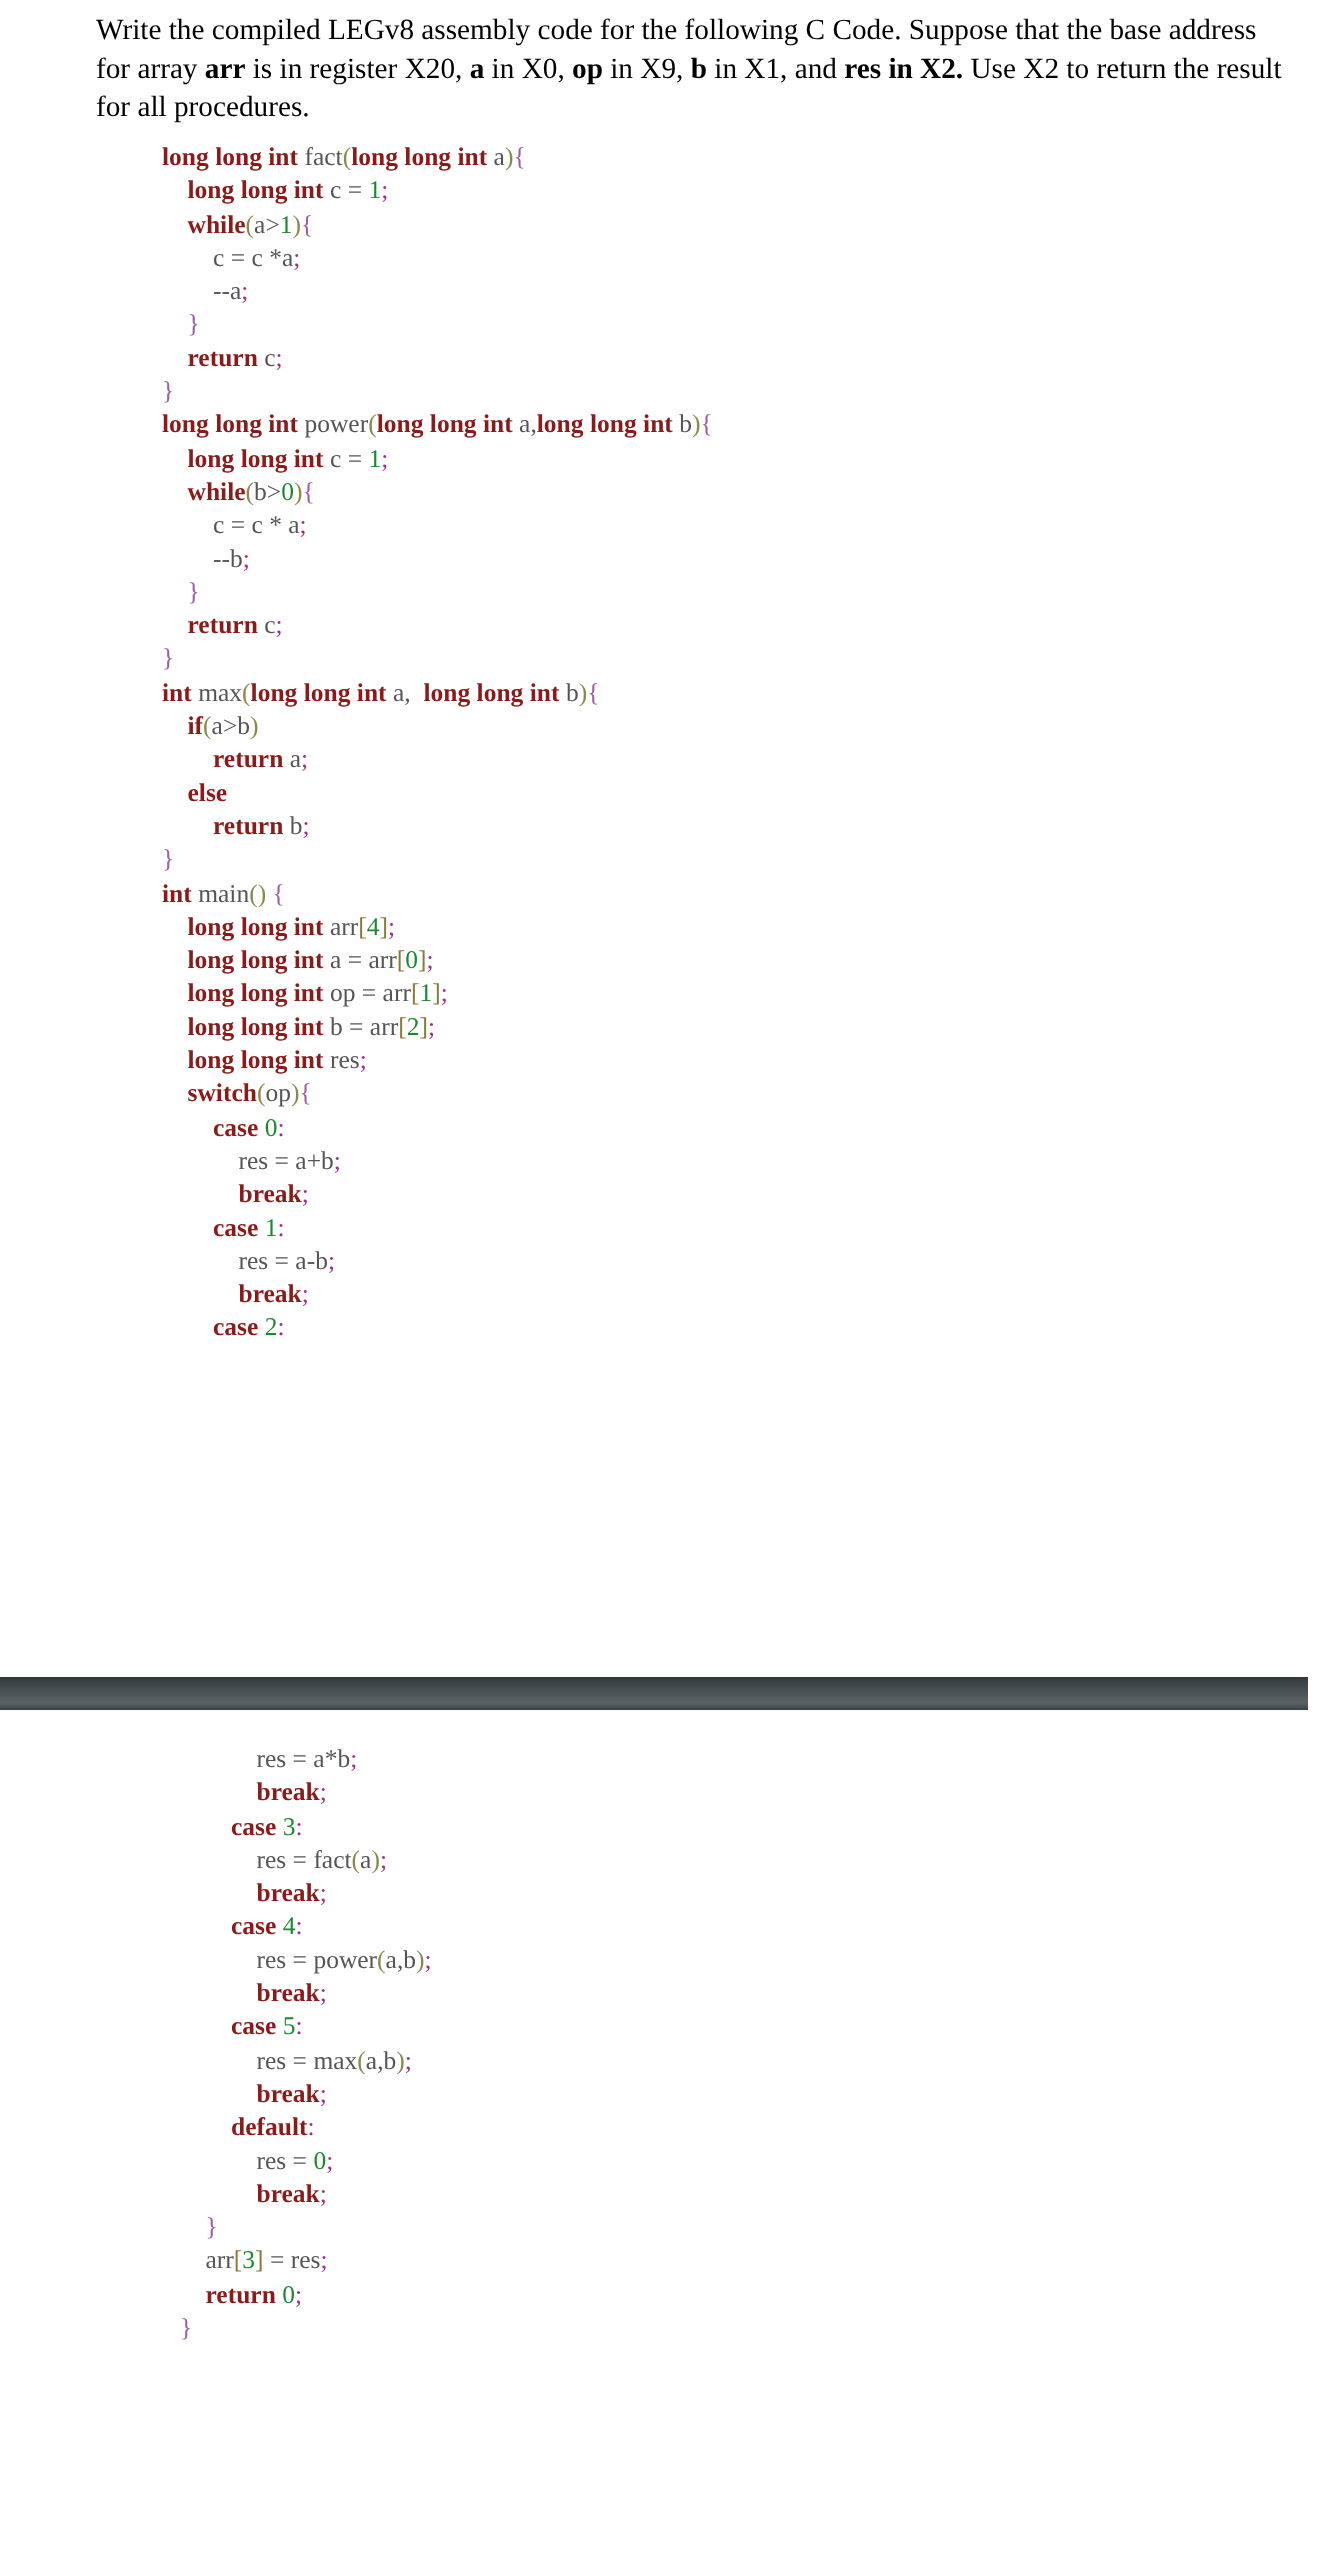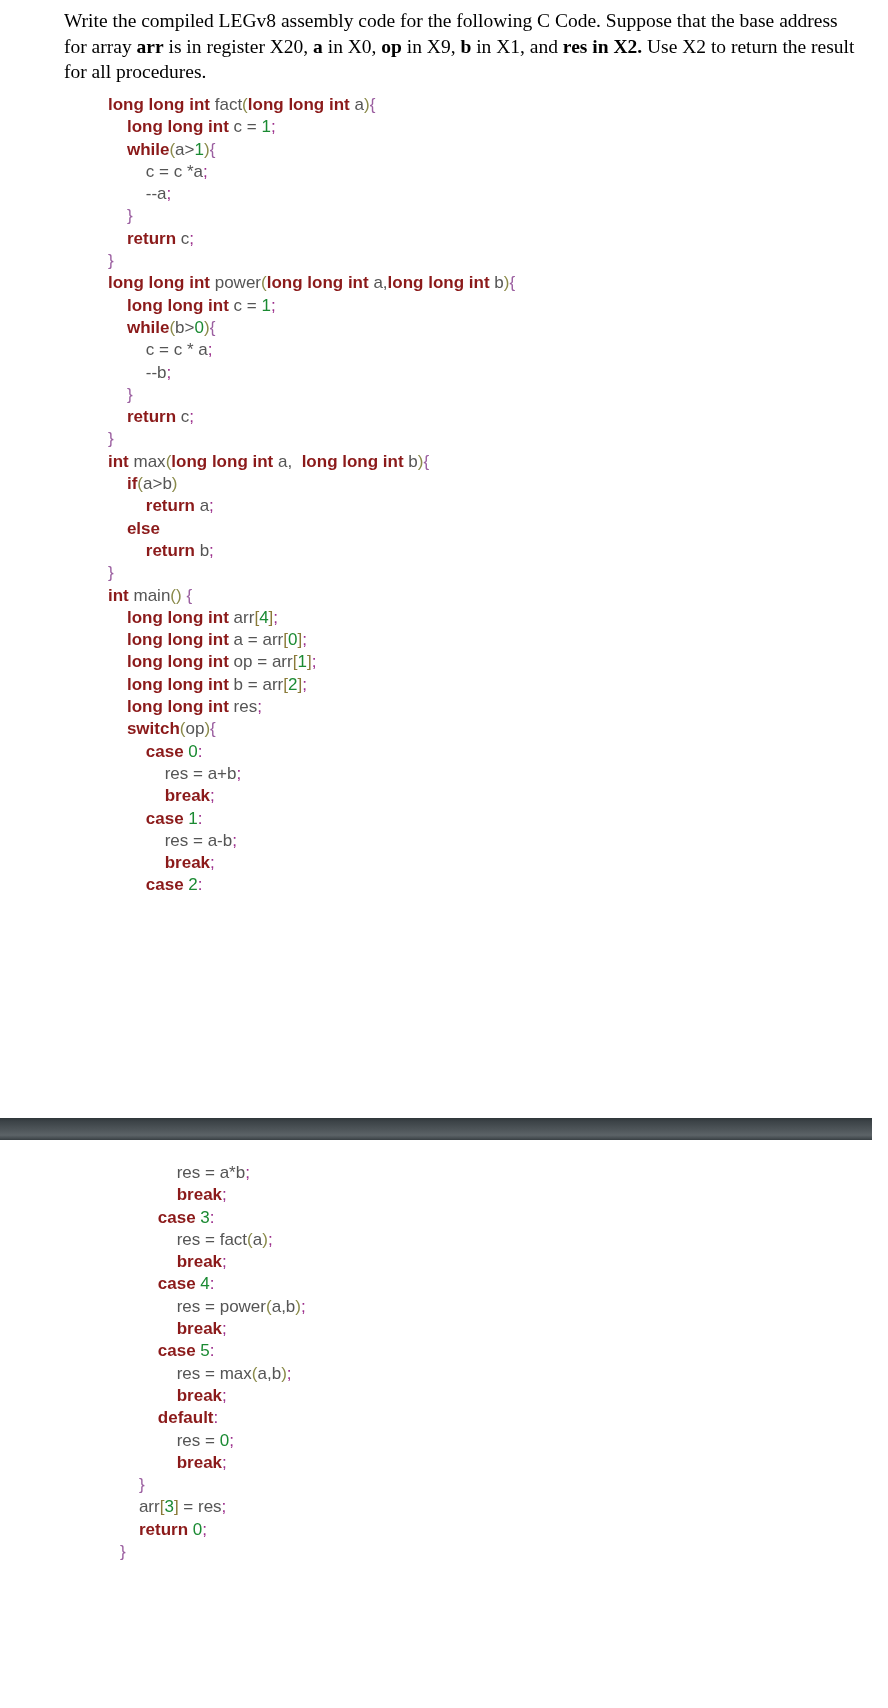--- a/index.html
+++ b/index.html
@@ -27,21 +27,21 @@
     line-height: 25.5px;
     color: #000000;
     text-align: left;
     margin-left: 20px;
   }
   #prompt b { font-weight: bold; }
 
   
   .code {
     position: absolute;
-    font-family: Liberation Sans, sans-serif;
+    font-family: Liberation Serif, serif;
     font-size: 17px;
     line-height: 22.3px;
     white-space: pre;
     color: #555555;
     letter-spacing: 0px;
   }
   #code-top  { left: 108px; top: 94px; }
   #code-bot  { left: 108px; top: 1162px; margin-left: 12px; }
 
   .code .ln { display: block; height: 22.3px; }

